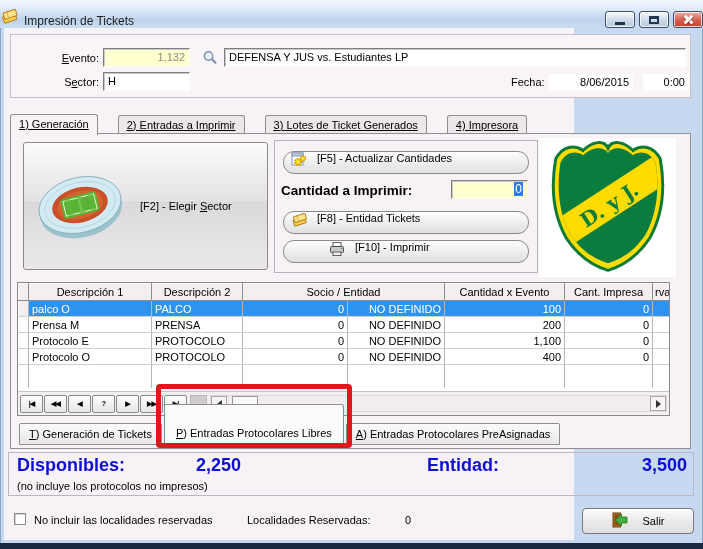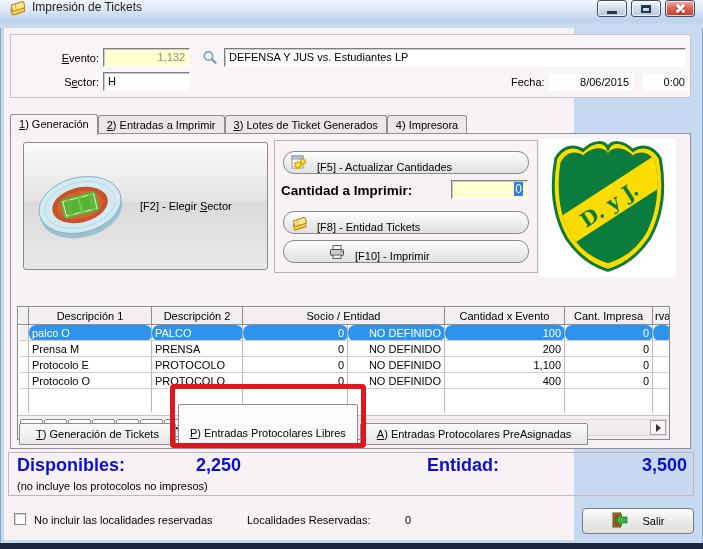--- a/index.html
+++ b/index.html
@@ -3,22 +3,22 @@
 <meta charset="utf-8">
 <style>
   html,body{margin:0;padding:0;background:#8f8f8f;}
   *{box-sizing:border-box;}
   .window{position:relative;width:703px;height:549px;background:#c7d9f0;
           font-family:"Liberation Sans",sans-serif;color:#000;overflow:hidden;
           box-shadow:inset 0 0 0 1px #8aa6c8;}
   .window::after{content:"";position:absolute;left:0;right:0;bottom:0;height:6px;background:#1b2940;}
 
   
-  .titlebar{position:absolute;left:0;top:0;right:0;height:28px;display:flex;align-items:flex-start;
-            padding:0 8px;gap:6px;
+  .titlebar{position:absolute;left:0;top:0;right:0;height:28px;display:flex;align-items:flex-end;
+            padding:0 0;gap:6px;
             background:linear-gradient(180deg,#f2f7fd,#d8e6f6 40%,#bdd2ea 72%,#ccddf1);}
   .ttext{font-size:12px;color:#1d1d1d;}
   .wbtns{margin-left:auto;display:flex;}
   .wbtn{width:30px;height:17px;margin-left:4px;border:1px solid #3e5069;border-radius:3px;
         background:linear-gradient(#f7fafd,#cdd9e9 55%,#b7c9de);display:flex;align-items:center;
         justify-content:center;box-shadow:inset 0 0 0 1px rgba(255,255,255,.75);cursor:pointer;}
   .wbtn.close{background:linear-gradient(#f2b2a8,#d65c4c 55%,#c04434);}
   .g-min{width:10px;height:3px;background:#22374e;margin-top:8px;}
   .g-max{width:10px;height:8px;border:2px solid #22374e;border-top-width:3px;}
   .g-close{position:relative;width:11px;height:11px;}
@@ -46,52 +46,52 @@
   .evento-nombre{left:213px;top:13px;width:462px;height:19px;}
   .sector-val{left:92px;top:37px;width:87px;height:19px;}
   .fecha-lbl{left:500px;top:41px;}
   .flatfield{position:absolute;background:#fff;font-size:11px;line-height:17px;text-align:right;padding:0 4px;}
   .fecha-val{left:538px;top:39px;width:84px;height:17px;}
   .hora-val{left:632px;top:39px;width:46px;height:17px;}
 
   
   .tabstrip{position:absolute;left:6px;top:84px;height:22px;display:flex;align-items:flex-end;}
   .tab{font-size:11px;padding:3px 8px 3px;background:#ebe7eb;border:1px solid #8e8e8e;border-bottom:none;
-       border-radius:3px 3px 0 0;margin-right:0;white-space:nowrap;cursor:pointer;position:relative;}
+       border-radius:3px 3px 0 0;margin-right:20px;white-space:nowrap;cursor:pointer;position:relative;text-decoration:underline;}
   .tab.active{background:#f6f2f6;padding-bottom:5px;z-index:3;top:1px;}
 
   
   .tabpage{position:absolute;left:6px;top:105px;width:681px;height:316px;
            border:1px solid #948e94;background:#f6f2f6;}
 
   .f2btn{position:absolute;left:12px;top:8px;width:245px;height:128px;cursor:pointer;
          background:linear-gradient(#fbfbfb,#e4e2e4 46%,#dbd9db 47%,#eae8ea);
          border:1px solid #8a8a8a;border-radius:3px;display:flex;align-items:center;gap:10px;
          padding:0 6px;font-size:11px;font-family:inherit;}
 
   .action-panel{position:absolute;left:263px;top:6px;width:264px;height:133px;border:1px solid #b9b1b9;}
-  .cmd{position:absolute;left:8px;width:246px;height:23px;display:flex;align-items:flex-end;gap:10px;
+  .cmd{position:absolute;left:8px;width:246px;height:23px;display:flex;align-items:flex-start;gap:10px;
        padding:0 7px;background:linear-gradient(#fefefe,#ebebeb 60%,#e1e1e1);cursor:pointer;
        border:1px solid #8a8a8a;border-radius:11px;font-size:11px;font-family:inherit;white-space:nowrap;}
   .cmd-f5{top:10px;} .cmd-f8{top:70px;} .cmd-f10{top:99px;padding-left:45px;}
   .cantidad-lbl{position:absolute;left:6px;top:42px;font-size:13.5px;font-weight:bold;}
   .cantidad-val{left:176px;top:39px;width:77px;height:19px;text-align:right;}
   .seltext{background:#2c7de8;color:#fff;padding:0 1px;font-size:12px;}
 
   .shield-box{position:absolute;left:528px;top:4px;width:137px;height:139px;background:#fff;
               display:flex;align-items:center;justify-content:center;}
 
   
   .grid-box{position:absolute;left:6px;top:148px;width:653px;height:134px;border:1px solid #8a8a8a;
-            background:#fff;overflow:hidden;margin-top:24px;}
+            background:#fff;overflow:hidden;}
   table.grid{border-collapse:collapse;table-layout:fixed;width:652px;font-size:11px;}
   table.grid th{height:17px;background:#f2eef2;font-weight:normal;padding:0 2px;overflow:hidden;
             white-space:nowrap;border:1px solid;border-color:#fdfdfd #8e8e8e #8e8e8e #fdfdfd;}
   table.grid td{height:16px;padding:0 3px;background:#fff;overflow:hidden;white-space:nowrap;
-            border-right:1px solid #b6b6b6;border-bottom:1px solid #cfcfcf;border-radius:7px;}
+            border-right:1px solid #b6b6b6;border-bottom:1px solid #cfcfcf;}
   td.ind{background:#f2eef2;border-right:1px solid #8e8e8e;border-bottom:1px solid #a8a8a8;}
   tr.sel td{background:#2e93ef;color:#fff;}
   tr.sel td.ind{background:#f2eef2;}
   td.r{text-align:right;}
   tr.filler td{height:23px;border-bottom:none;}
   .gridnav{position:absolute;left:0;bottom:0;width:651px;height:24px;background:#f3eff3;
            border-top:1px solid #c6c2c6;display:flex;align-items:center;padding:2px 2px 2px 2px;}
   .navbtn{width:23px;height:18px;margin-right:1px;background:linear-gradient(#fdfdfd,#e7e7e7);
           border:1px solid #8a8a8a;border-radius:2px;font-size:7px;font-weight:bold;cursor:pointer;
           display:flex;align-items:center;justify-content:center;padding:0;font-family:inherit;letter-spacing:-1px;}
@@ -100,21 +100,21 @@
            align-items:center;margin-left:3px;}
   .harrow{width:16px;height:15px;background:#f7f3f7;border:1px solid #aba7ab;cursor:pointer;
           display:flex;align-items:center;justify-content:center;}
   .tri-l{width:0;height:0;border:4px solid transparent;border-right:5px solid #333;margin-left:-4px;}
   .tri-r{width:0;height:0;border:4px solid transparent;border-left:5px solid #333;margin-right:-4px;}
   .hthumb{width:26px;height:15px;background:#fbf8fb;border:1px solid #9a969a;margin-left:5px;cursor:pointer;}
   .htrack{flex:1;}
 
   
   .bottom-tabs{position:absolute;left:8px;bottom:3px;display:flex;align-items:flex-end;}
-  .btab{font-size:11px;padding:4px 16px;background:linear-gradient(#fbfbfb,#e9e7e9);cursor:pointer;
+  .btab{font-size:11px;padding:4px 9px;background:linear-gradient(#fbfbfb,#e9e7e9);cursor:pointer;
         border:1px solid #8e8e8e;border-radius:2px 2px 0 0;margin-right:2px;white-space:nowrap;}
   .btab.active{padding:22px 11px 5px;background:#fcfafc;position:relative;z-index:2;}
   .redbox{position:absolute;left:-9px;right:-9px;top:-21px;bottom:-4px;border:5px solid #e1161d;
           border-radius:4px;pointer-events:none;z-index:6;}
 
   
   .summary{position:absolute;left:4px;top:424px;width:686px;height:44px;border:1px solid #bfb7bf;}
   .big{position:absolute;font-size:18px;font-weight:bold;color:#0d0dd9;white-space:nowrap;}
   .disp-lbl{left:8px;top:2px;}
   .disp-val{left:108px;top:2px;width:124px;text-align:right;}

